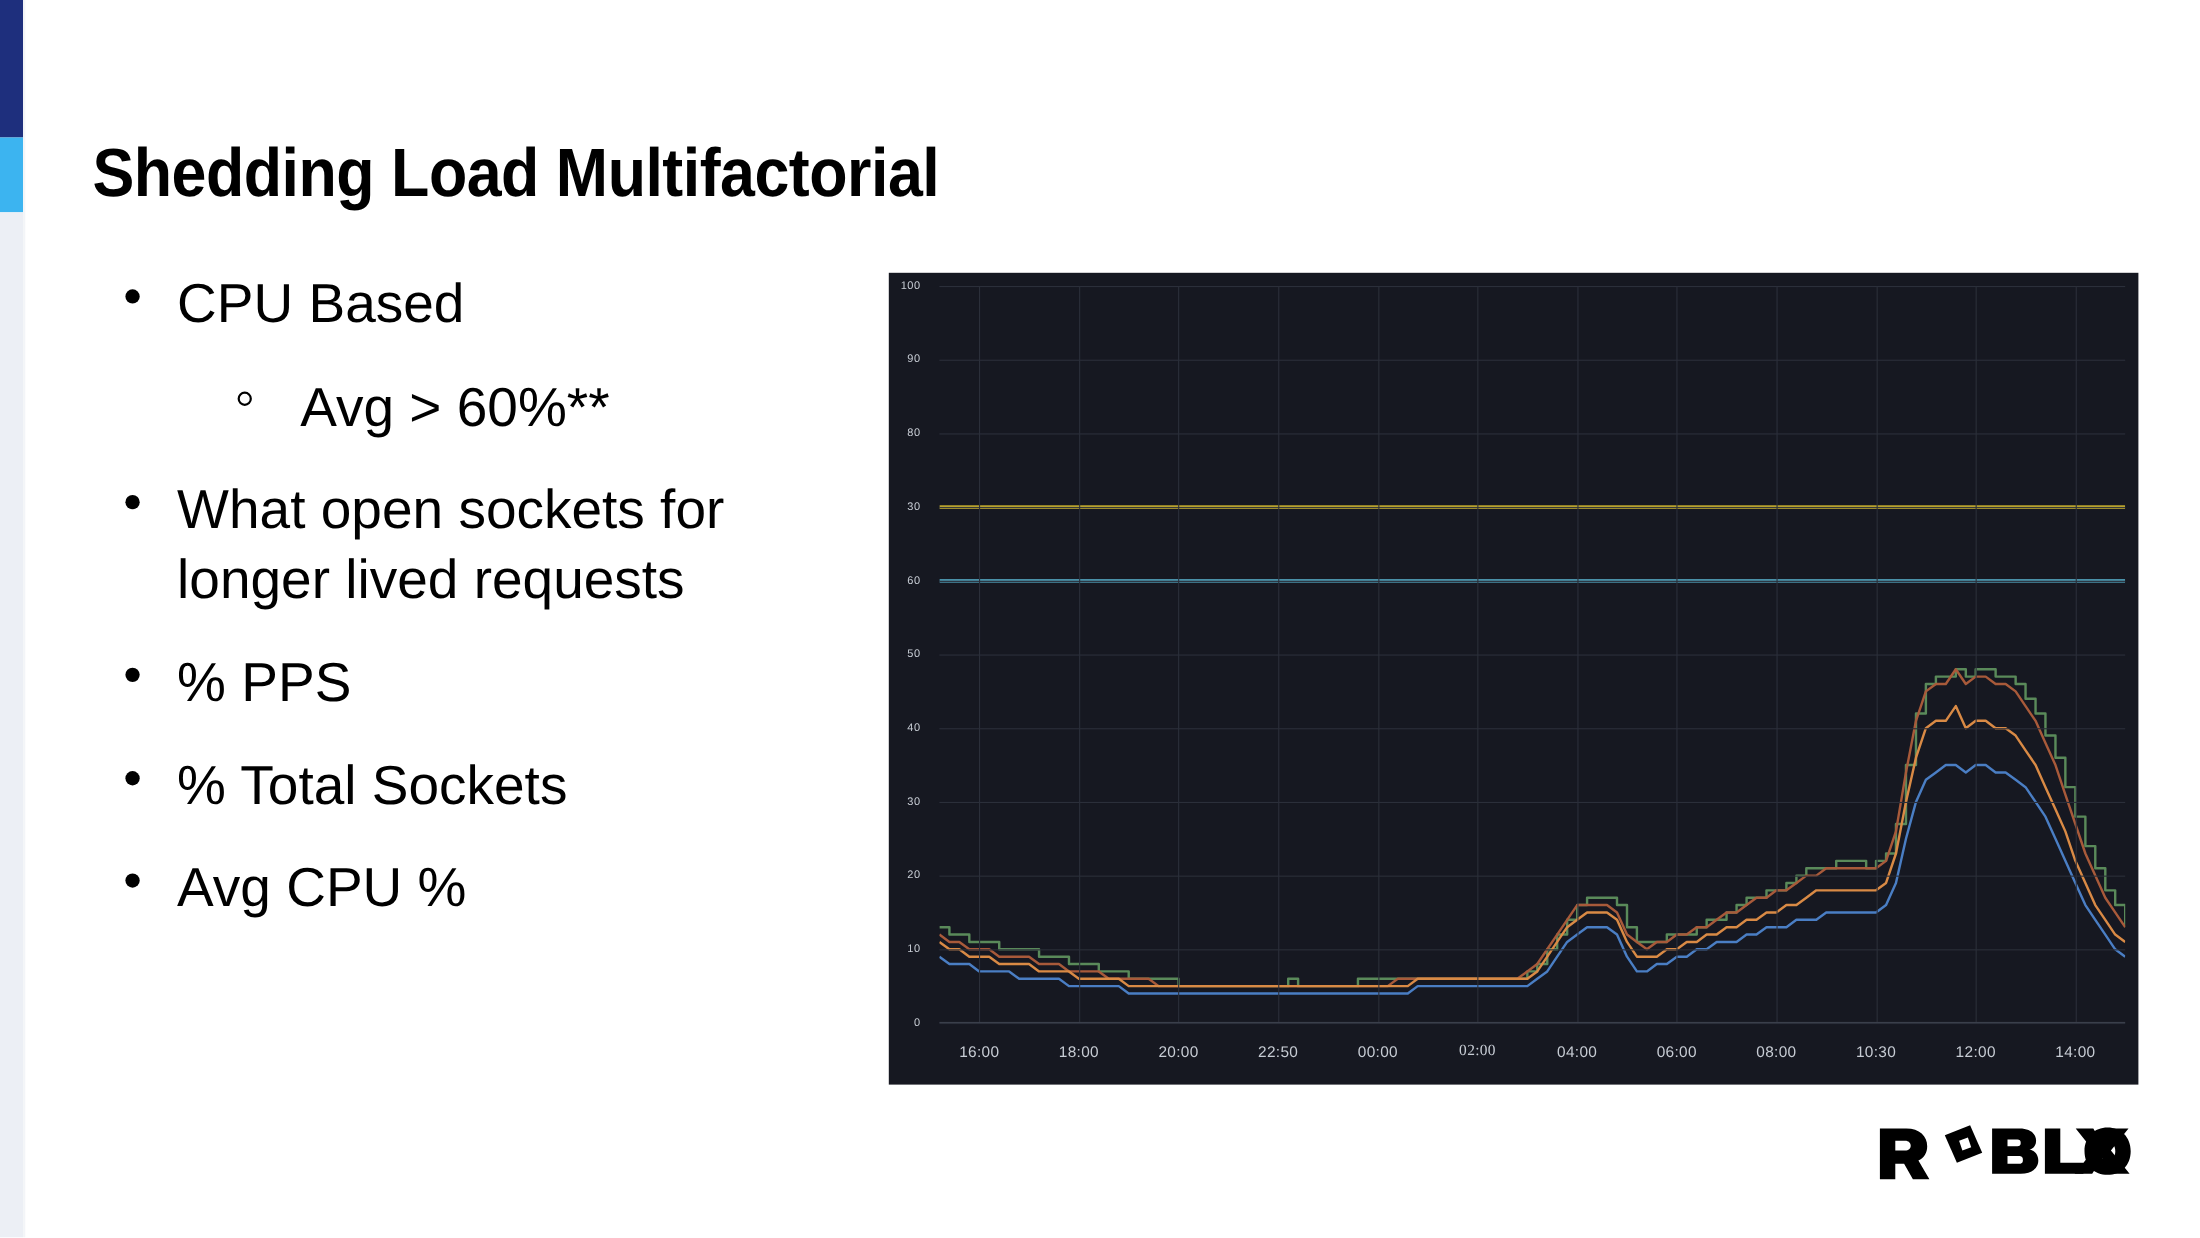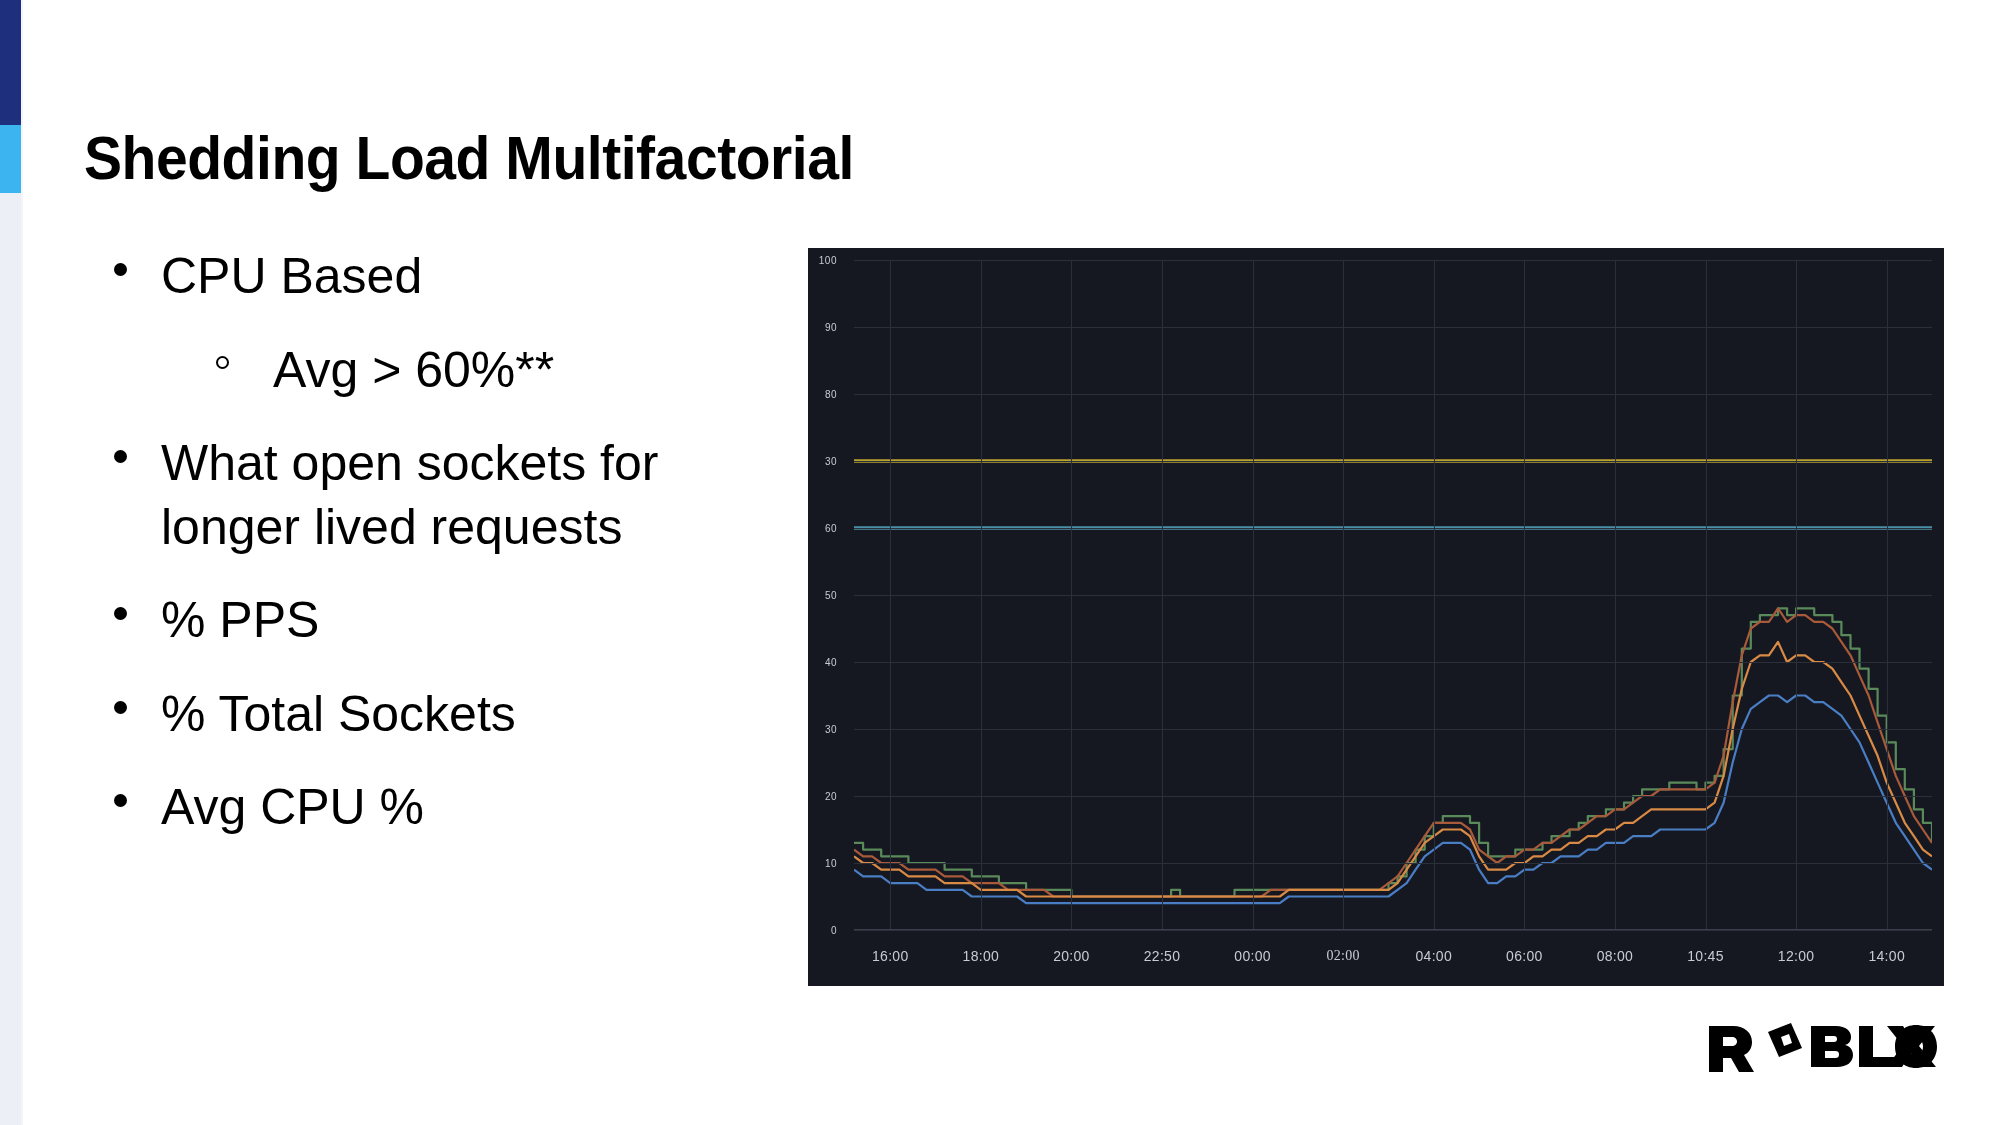--- a/index.html
+++ b/index.html
@@ -160,21 +160,21 @@
         <div class="axis-x-label" style="left: 36.9748%; bottom: -34px; color: rgb(199, 204, 212);">00:00</div>
         <div class="gridline-v" style="left: 45.3782%; background: rgb(43, 47, 58);"></div>
         <div class="axis-x-label" style="left: 45.3782%; bottom: -34px; color: rgb(199, 204, 212); font-family: Liberation Serif, serif;">02:00</div>
         <div class="gridline-v" style="left: 53.7815%; background: rgb(43, 47, 58);"></div>
         <div class="axis-x-label" style="left: 53.7815%; bottom: -34px; color: rgb(199, 204, 212);">04:00</div>
         <div class="gridline-v" style="left: 62.1849%; background: rgb(43, 47, 58);"></div>
         <div class="axis-x-label" style="left: 62.1849%; bottom: -34px; color: rgb(199, 204, 212);">06:00</div>
         <div class="gridline-v" style="left: 70.5882%; background: rgb(43, 47, 58);"></div>
         <div class="axis-x-label" style="left: 70.5882%; bottom: -34px; color: rgb(199, 204, 212);">08:00</div>
         <div class="gridline-v" style="left: 78.9916%; background: rgb(43, 47, 58);"></div>
-        <div class="axis-x-label" style="left: 78.9916%; bottom: -34px; color: rgb(199, 204, 212);">10:45</div>
+        <div class="axis-x-label" style="left: 78.9916%; bottom: -34px; color: rgb(199, 204, 212);">10:30</div>
         <div class="gridline-v" style="left: 87.395%; background: rgb(43, 47, 58);"></div>
         <div class="axis-x-label" style="left: 87.395%; bottom: -34px; color: rgb(199, 204, 212);">12:00</div>
         <div class="gridline-v" style="left: 95.7983%; background: rgb(43, 47, 58);"></div>
         <div class="axis-x-label" style="left: 95.7983%; bottom: -34px; color: rgb(199, 204, 212);">14:00</div>
         <div class="xaxis-line" style="bottom: 0px;"></div>
       </div>
   </div>
 
   <div class="logo">
     <svg viewBox="0 0 240 62" width="240" height="62">

